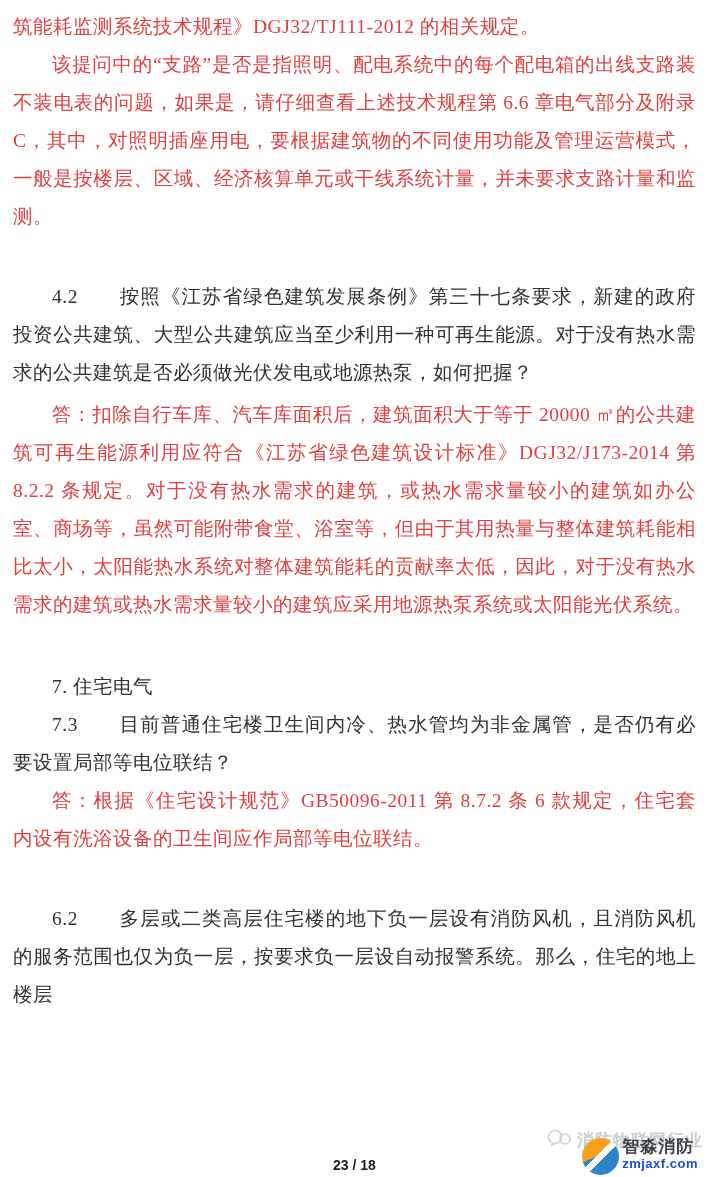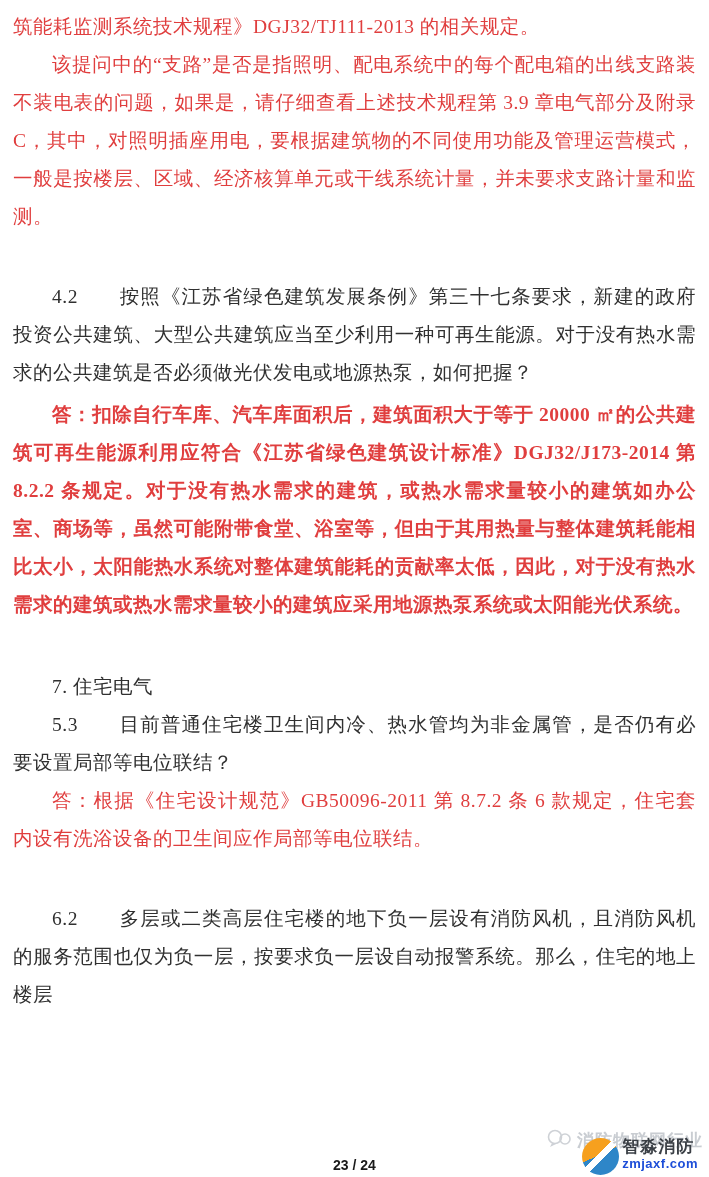--- a/index.html
+++ b/index.html
@@ -20,21 +20,21 @@
     line-height: 38px;
     letter-spacing: 0.5px;
     color: var(--question-black, #303030);
     text-align: justify;
   }
   .para.red { color: var(--answer-red, #E03E3E); }
   .indent { text-indent: 2em; }
   .gap-42 { margin-top: 42px; }
   .gap-44 { margin-top: 44px; }
   .gap-8  { margin-top: 8px; }
-  .gap-4  { margin-top: 4px; font-weight: bold; }
+  .gap-4  { margin-top: 4px; }
 
   .page-num {
     position: absolute;
     left: 0; right: 0; bottom: 4px;
     text-align: center;
     font-family: "Liberation Sans", sans-serif;
     font-weight: bold;
     font-size: 14px;
     color: #1a1a1a;
   }
@@ -85,31 +85,31 @@
     font-size: 13px;
     color: #1d4ed8;
     letter-spacing: 0.5px;
     margin-top: 2px;
   }
 </style>
 </head>
 <body>
 
 <div class="doc">
-  <p class="para red">筑能耗监测系统技术规程》DGJ32/TJ111-2013 的相关规定。</p>
-  <p class="para red indent">该提问中的“支路”是否是指照明、配电系统中的每个配电箱的出线支路装不装电表的问题，如果是，请仔细查看上述技术规程第 3.9 章电气部分及附录 C，其中，对照明插座用电，要根据建筑物的不同使用功能及管理运营模式，一般是按楼层、区域、经济核算单元或干线系统计量，并未要求支路计量和监测。</p>
+  <p class="para red">筑能耗监测系统技术规程》DGJ32/TJ111-2012 的相关规定。</p>
+  <p class="para red indent">该提问中的“支路”是否是指照明、配电系统中的每个配电箱的出线支路装不装电表的问题，如果是，请仔细查看上述技术规程第 6.6 章电气部分及附录 C，其中，对照明插座用电，要根据建筑物的不同使用功能及管理运营模式，一般是按楼层、区域、经济核算单元或干线系统计量，并未要求支路计量和监测。</p>
   <p class="para indent gap-42">4.2　　按照《江苏省绿色建筑发展条例》第三十七条要求，新建的政府投资公共建筑、大型公共建筑应当至少利用一种可再生能源。对于没有热水需求的公共建筑是否必须做光伏发电或地源热泵，如何把握？</p>
   <p class="para red indent gap-4">答：扣除自行车库、汽车库面积后，建筑面积大于等于 20000 ㎡的公共建筑可再生能源利用应符合《江苏省绿色建筑设计标准》DGJ32/J173-2014 第 8.2.2 条规定。对于没有热水需求的建筑，或热水需求量较小的建筑如办公室、商场等，虽然可能附带食堂、浴室等，但由于其用热量与整体建筑耗能相比太小，太阳能热水系统对整体建筑能耗的贡献率太低，因此，对于没有热水需求的建筑或热水需求量较小的建筑应采用地源热泵系统或太阳能光伏系统。</p>
   <p class="para indent gap-44">7. 住宅电气</p>
-  <p class="para indent">5.3　　目前普通住宅楼卫生间内冷、热水管均为非金属管，是否仍有必要设置局部等电位联结？</p>
+  <p class="para indent">7.3　　目前普通住宅楼卫生间内冷、热水管均为非金属管，是否仍有必要设置局部等电位联结？</p>
   <p class="para red indent">答：根据《住宅设计规范》GB50096-2011 第 8.7.2 条 6 款规定，住宅套内设有洗浴设备的卫生间应作局部等电位联结。</p>
   <p class="para indent gap-42">6.2　　多层或二类高层住宅楼的地下负一层设有消防风机，且消防风机的服务范围也仅为负一层，按要求负一层设自动报警系统。那么，住宅的地上楼层</p>
 </div>
 
-<div class="page-num">23 / 24</div>
+<div class="page-num">23 / 18</div>
 
 <div class="brandmark">
   <div class="watermark">
     <span class="wm-bubbles">
       <svg width="26" height="20" viewBox="0 0 26 20">
         <circle cx="8" cy="9" r="6.5" fill="none" stroke="#C9CDD2" stroke-width="1.6"></circle>
         <circle cx="18" cy="11" r="5" fill="none" stroke="#C9CDD2" stroke-width="1.6"></circle>
         <path d="M5 15 L3 19 L9 16 Z" fill="#C9CDD2"></path>
       </svg>
     </span>

